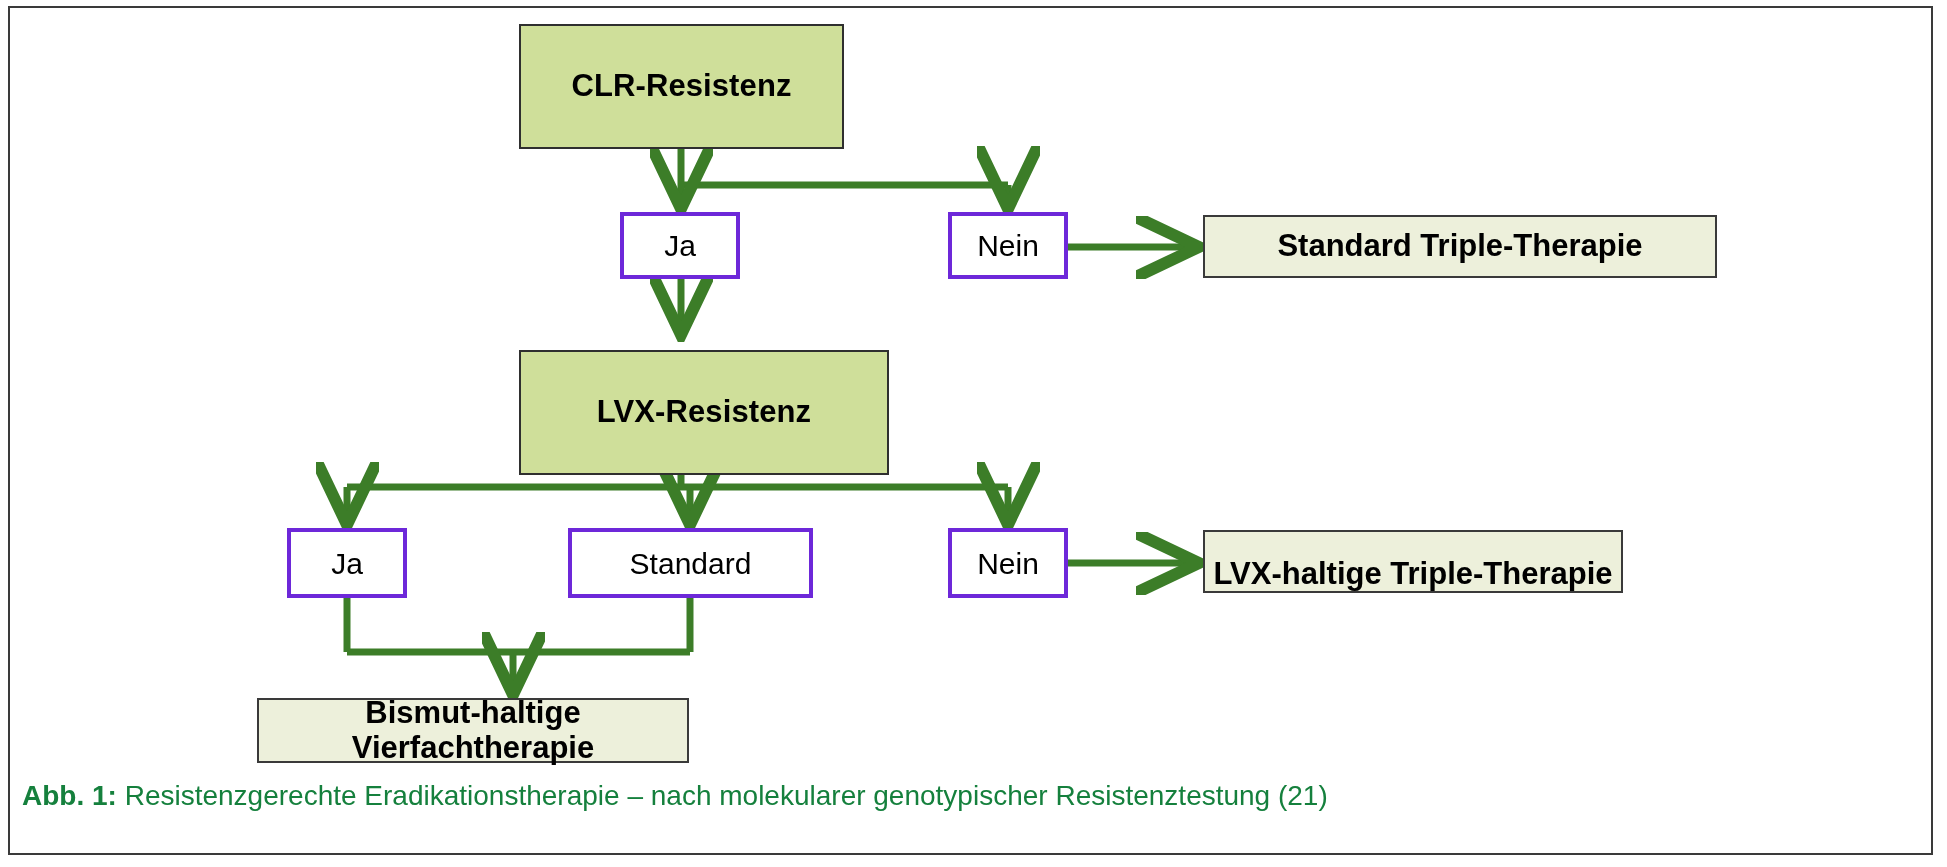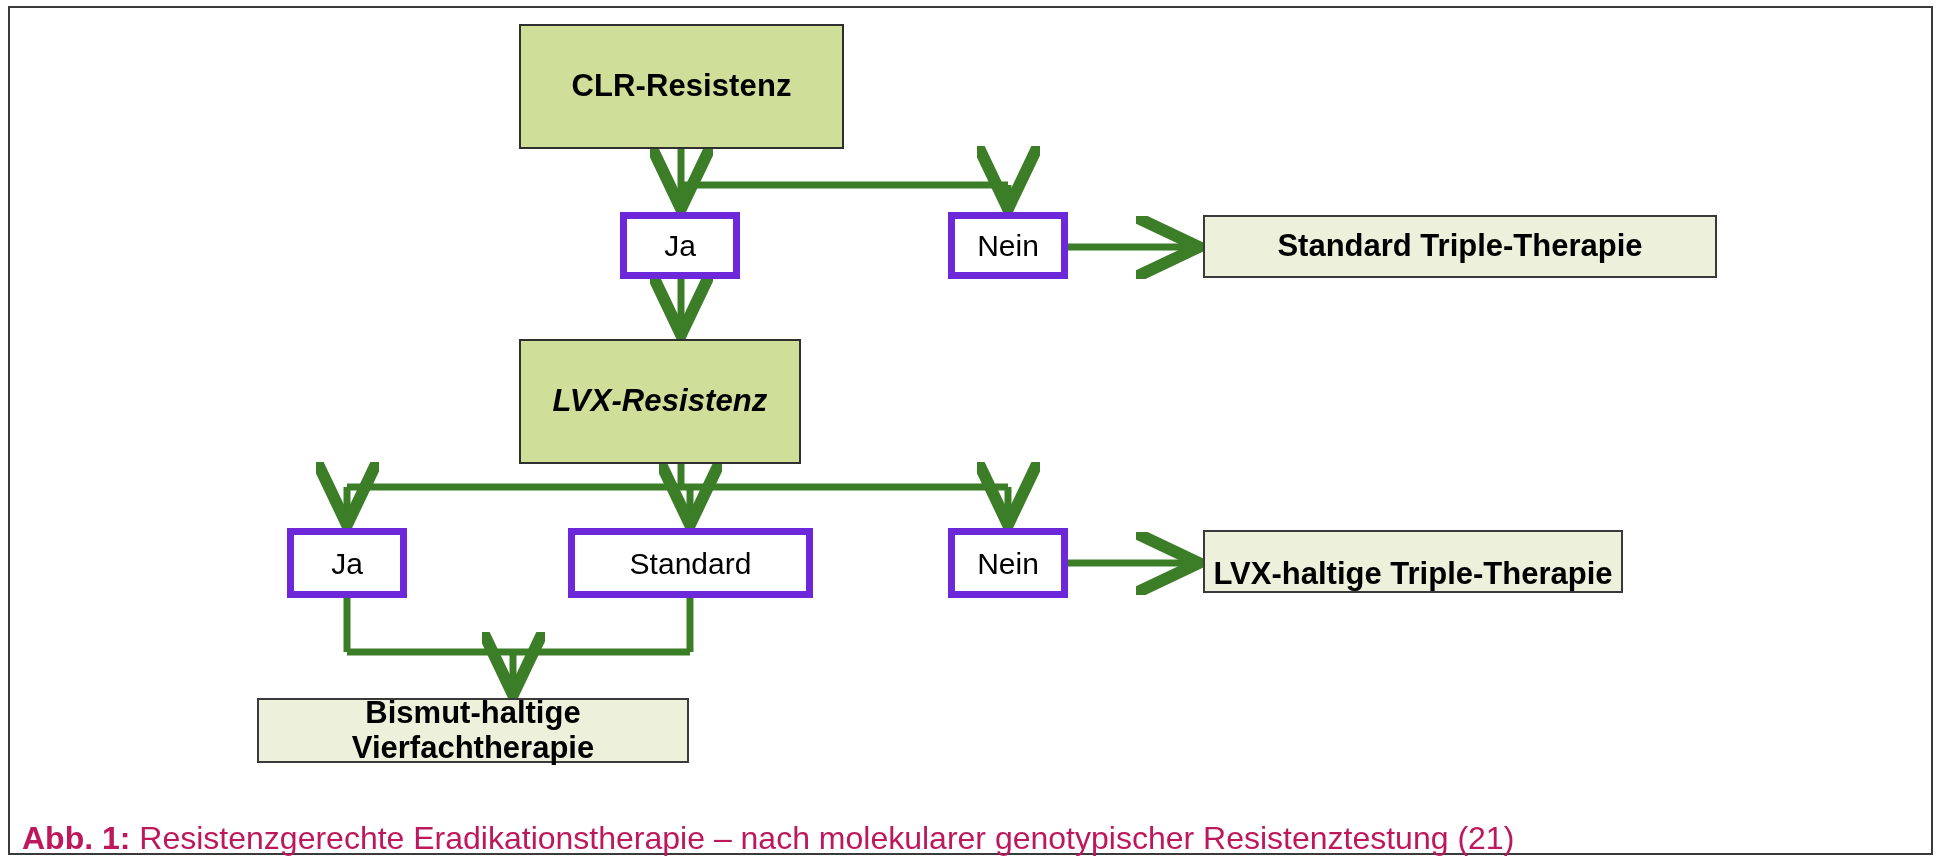--- a/index.html
+++ b/index.html
@@ -49,21 +49,21 @@
   .node-decision {
     background: #cfdf9a;
     border: 2px solid #2f2f2f;
     font-weight: bold;
     font-size: 31px;
     letter-spacing: 0.1px;
   }
   
   .node-answer {
     background: #ffffff;
-    border: 7px solid #6d28d9;
+    border: 4px solid #6d28d9;
     font-weight: normal;
     font-size: 30px;
   }
   
   .node-outcome {
     background: #edf0db;
     border: 2px solid #3a3a3a;
     font-weight: bold;
     font-size: 31px;
   }
@@ -71,24 +71,24 @@
     position: absolute;
     left: 0;
     top: 0;
     width: 1947px;
     height: 790px;
     pointer-events: none;
   }
   #caption {
     position: absolute;
     left: 22px;
-    top: 820px;
+    top: 780px;
     width: 1890px;
-    font-size: 32px;
-    color: #be185d;
+    font-size: 28px;
+    color: #15803d;
     white-space: nowrap;
   }
   #caption .caption-label {
     font-weight: bold;
   }
   #caption .caption-text {
     font-weight: normal;
   }
 </style>
 </head>
@@ -146,21 +146,21 @@
     </div>
 
     <div class="node node-answer" style="left:948px; top:212px; width:120px; height:67px;">
       <span>Nein</span>
     </div>
 
     <div class="node node-outcome" style="left:1203px; top:215px; width:514px; height:63px;">
       <span>Standard Triple-Therapie</span>
     </div>
 
-    <div class="node node-decision" style="left:519px; top:339px; width:282px; height:125px;font-style:italic;">
+    <div class="node node-decision" style="left:519px; top:350px; width:370px; height:125px;">
       <span>LVX-Resistenz</span>
     </div>
 
     <div class="node node-answer" style="left:287px; top:528px; width:120px; height:70px;">
       <span>Ja</span>
     </div>
 
     <div class="node node-answer" style="left:568px; top:528px; width:245px; height:70px;">
       <span>Standard</span>
     </div>

